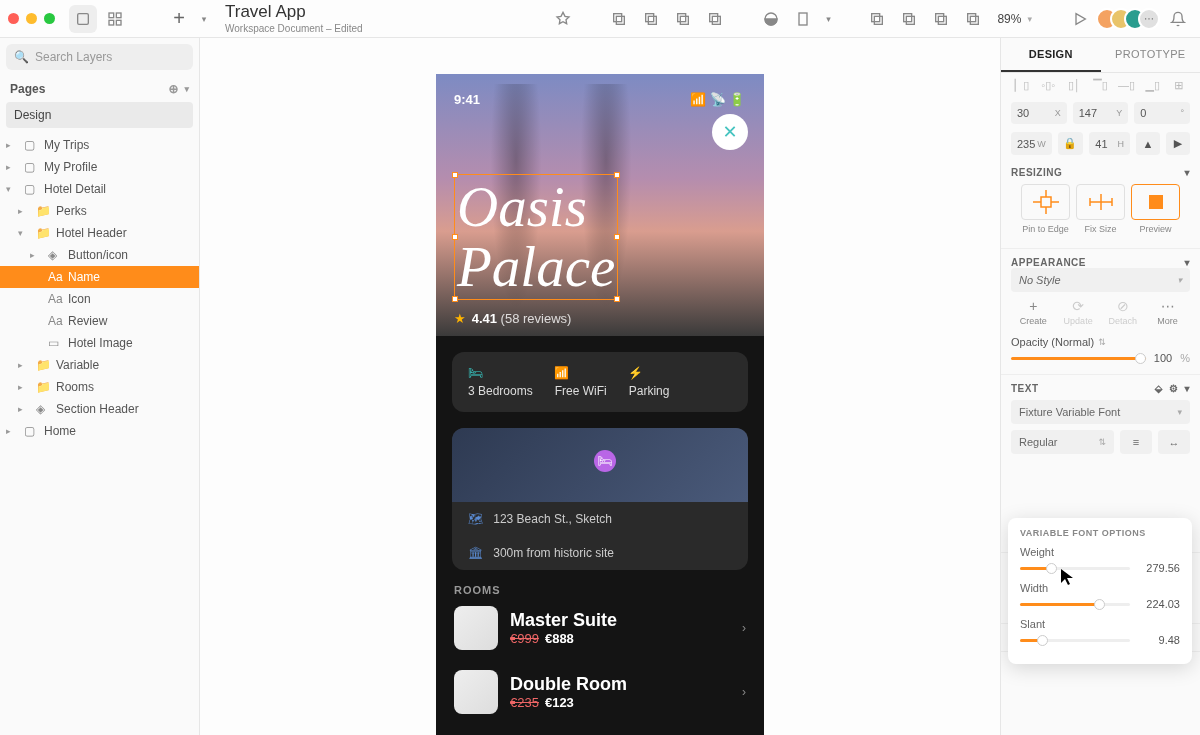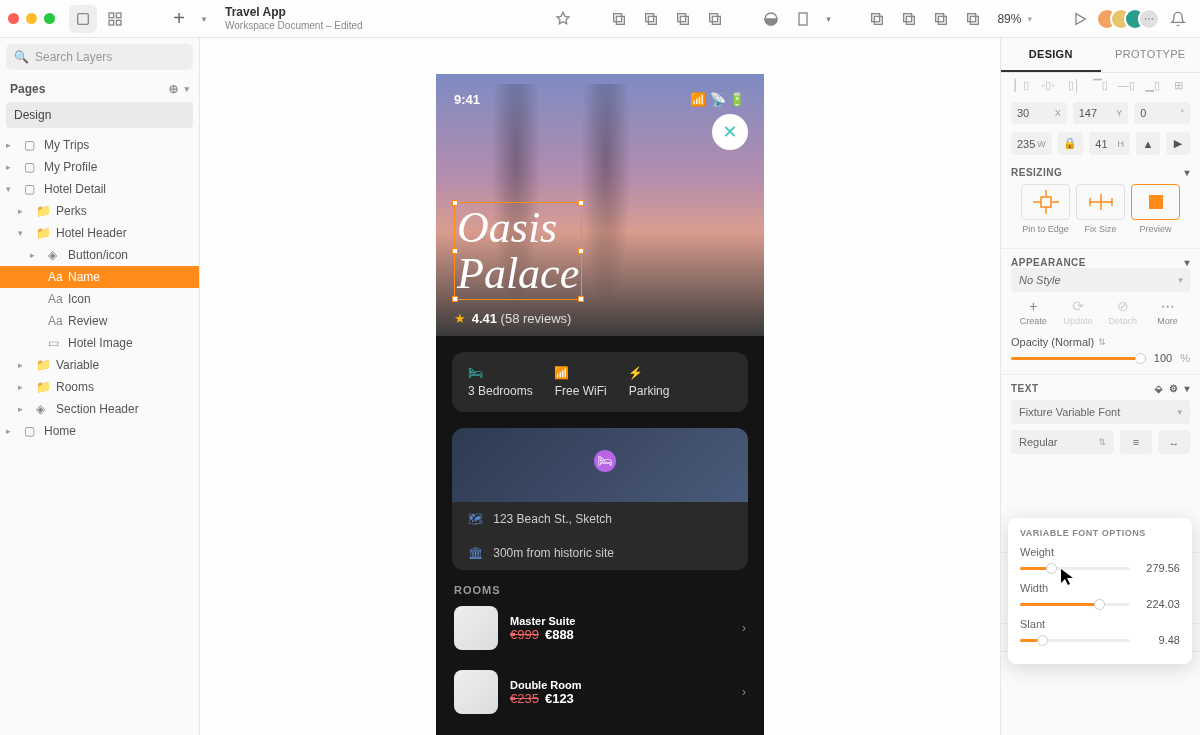--- a/index.html
+++ b/index.html
@@ -8,21 +8,21 @@
 
 
 .top-toolbar { display: flex; align-items: center; height: 38px; border-bottom: 1px solid #e6e6e6; padding: 0 8px; gap: 4px; }
 .traffic { display: flex; gap: 7px; margin-right: 10px; }
 .dot { width: 11px; height: 11px; border-radius: 50%; }
 .dot.r{background:#ff5f57;} .dot.y{background:#febc2e;} .dot.g{background:#28c840;}
 .tb-btn { width: 28px; height: 28px; border-radius: 6px; display: flex; align-items: center; justify-content: center; color: #888; cursor: pointer; }
 .tb-btn.active { background: #eee; }
 .tb-btn svg { width: 16px; height: 16px; }
 .doc-title { display: flex; flex-direction: column; margin-left: 10px; margin-right: auto; line-height: 1.2; }
-.doc-title .name { font-weight: 700; font-size: 12px; }
+.doc-title .name { font-weight: 400; font-size: 17px; }
 .doc-title .sub { font-size: 10px; color: #888; }
 .tb-sep { width: 20px; }
 .zoom { color: #444; font-size: 12px; margin: 0 6px; display: flex; align-items: center; gap: 6px; }
 .avatars { display: flex; margin-left: 6px; }
 .av { width: 22px; height: 22px; border-radius: 50%; border: 2px solid #fff; margin-left: -8px; }
 .av1{background:#f4a261;} .av2{background:#e9c46a;} .av3{background:#2a9d8f;} .avmore{background:#e0e0e0; display:flex;align-items:center;justify-content:center;font-size:10px;color:#666;}
 
 .main { display: flex; flex: 1; overflow: hidden; }
 
 
@@ -42,36 +42,36 @@
 
 
 .canvas { flex:1; background:#fdfdfd; position:relative; display:flex; justify-content:center; padding-top:36px; overflow:hidden;}
 .phone { width:328px; height:700px; background:#141414; border-radius:0; overflow:hidden; position:relative; color:#fff; font-family:-apple-system,sans-serif;}
 .hero { height:262px; background:linear-gradient(180deg,#7d8bc3 0%,#b58dae 40%,#d99d8f 60%,#3a3a3a 100%); position:relative; padding:18px;}
 .palm{position:absolute;top:10px;bottom:0;width:60px;background:radial-gradient(ellipse at 50% 30%,rgba(0,0,0,0.3),transparent 60%);}
 .pl1{left:140px;} .pl2{left:50px;}
 .status{display:flex;justify-content:space-between;font-size:13px;font-weight:600;color:#fff;}
 .closebtn{position:absolute;right:16px;top:40px;width:36px;height:36px;background:#fff;border-radius:50%;display:flex;align-items:center;justify-content:center;color:#46c4c0;font-size:18px;font-weight:300;}
 .hotel-name-wrap{position:absolute;left:18px;bottom:36px;border:1px solid #ff8c1a;padding:2px;}
-.hotel-name{font-family:Georgia,serif;font-style:italic;font-size:44px;line-height:1.05;color:#fff;font-weight:400;}
+.hotel-name{font-family:Georgia,serif;font-style:italic;font-size:57px;line-height:1.05;color:#fff;font-weight:400;}
 .sel-handle{position:absolute;width:6px;height:6px;background:#fff;border:1px solid #ff8c1a;}
 .rating{position:absolute;left:18px;bottom:10px;font-size:13px;color:#fff;display:flex;gap:6px;align-items:center;}
 .perks{margin:16px;background:#2a2a2a;border-radius:12px;display:flex;padding:14px 16px;gap:22px;}
 .perk{display:flex;flex-direction:column;align-items:flex-start;gap:4px;font-size:12px;color:#ddd;}
 .perk .pi{color:#39d4cf;}
 .map-card{margin:0 16px 14px;background:#2a2a2a;border-radius:12px;}
 .map{height:74px;background:linear-gradient(135deg,#2e3a52,#4a5a7a);border-radius:12px 12px 0 0;position:relative;}
 .pin{position:absolute;left:48%;top:30%;width:22px;height:22px;background:#b966e6;border-radius:50%;display:flex;align-items:center;justify-content:center;}
 .addr{padding:10px 16px;font-size:12px;color:#ccc;display:flex;gap:10px;align-items:center;}
 .addr .ai{color:#5b8dd6;}
 .rooms-hd{padding:0 18px;font-size:11px;letter-spacing:1px;color:#999;font-weight:600;}
 .room{display:flex;align-items:center;gap:12px;padding:10px 18px;}
 .room .thumb{width:44px;height:44px;border-radius:8px;background:linear-gradient(135deg,#eee,#ddd);}
 .room .info{flex:1;}
-.room .rname{font-size:11px;font-weight:600;color:#fff;}
+.room .rname{font-size:18px;font-weight:600;color:#fff;}
 .room .rprice{font-size:13px;}
 .room .old{color:#e66;text-decoration:line-through;margin-right:6px;}
 .room .new{color:#fff;font-weight:700;}
 .room .chev{color:#888;}
 
 
 .right { width:200px; border-left:1px solid #e6e6e6; background:#fafafa; display:flex; flex-direction:column; font-size:11px; color:#555; overflow-y:auto;}
 .tabs{display:flex;border-bottom:1px solid #e6e6e6;}
 .tab{flex:1;text-align:center;padding:10px 0;color:#888;font-size:11px;letter-spacing:0.3px;cursor:pointer;}
 .tab.active{color:#222;font-weight:600;border-bottom:2px solid #333;}

